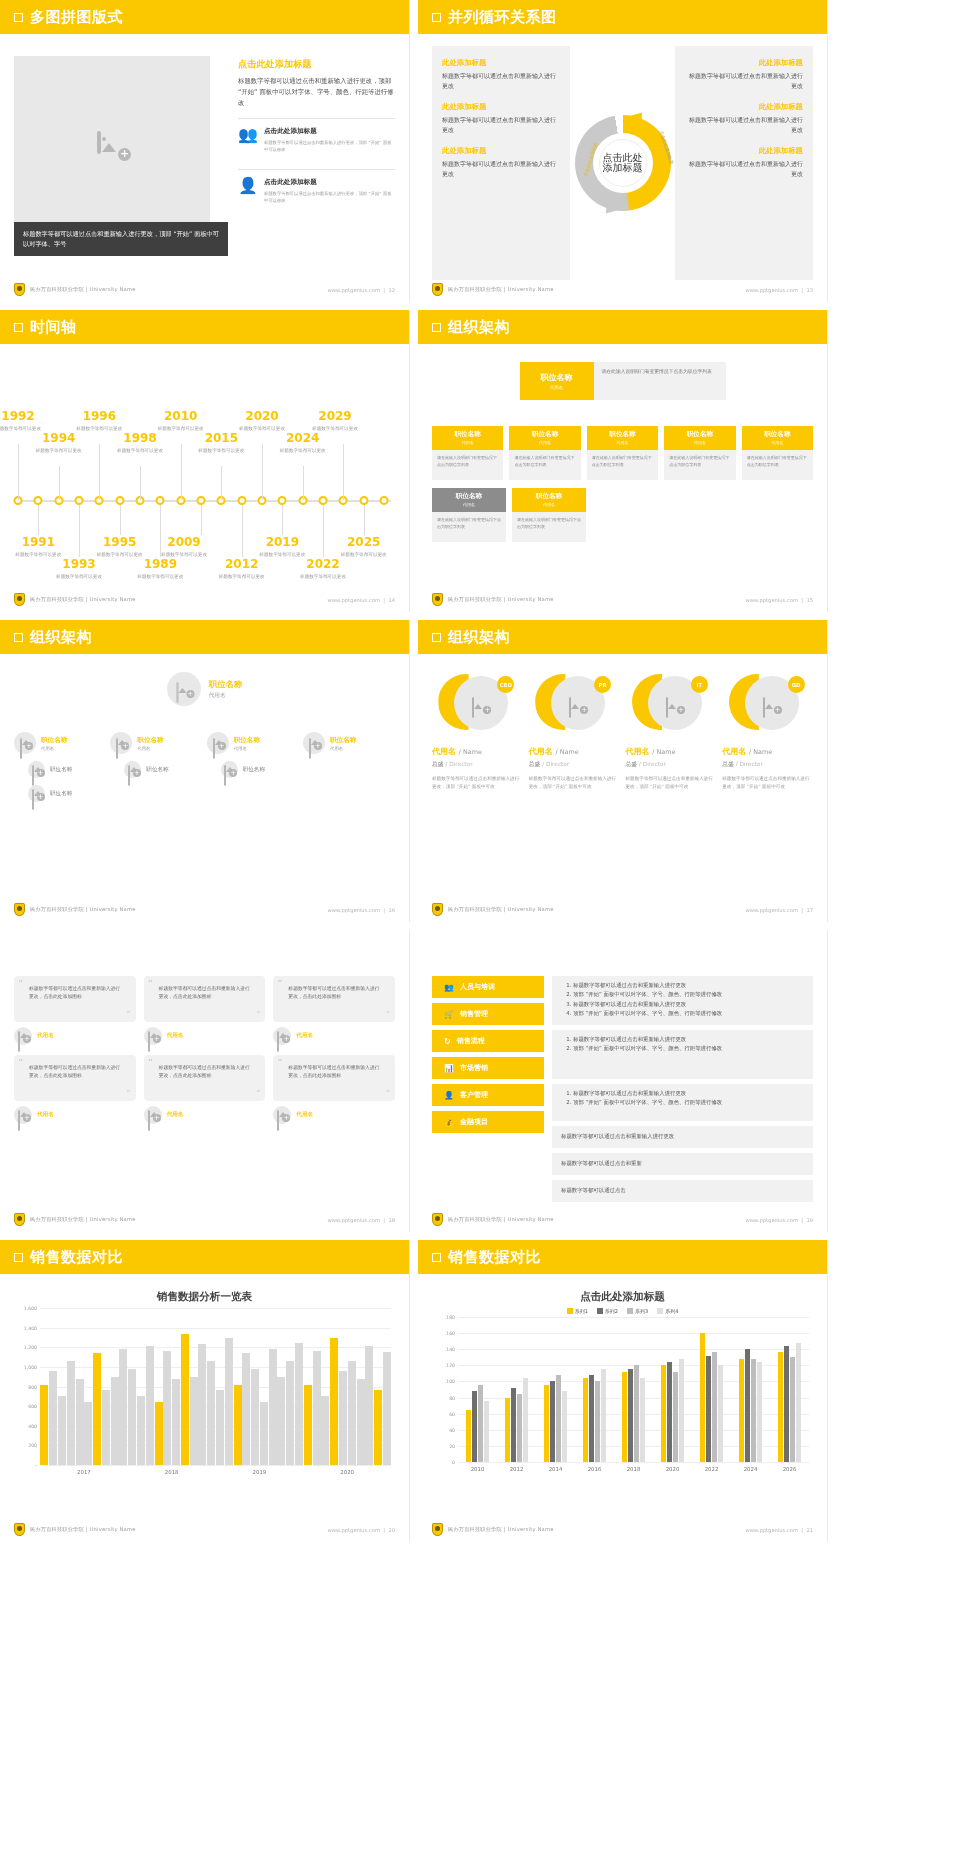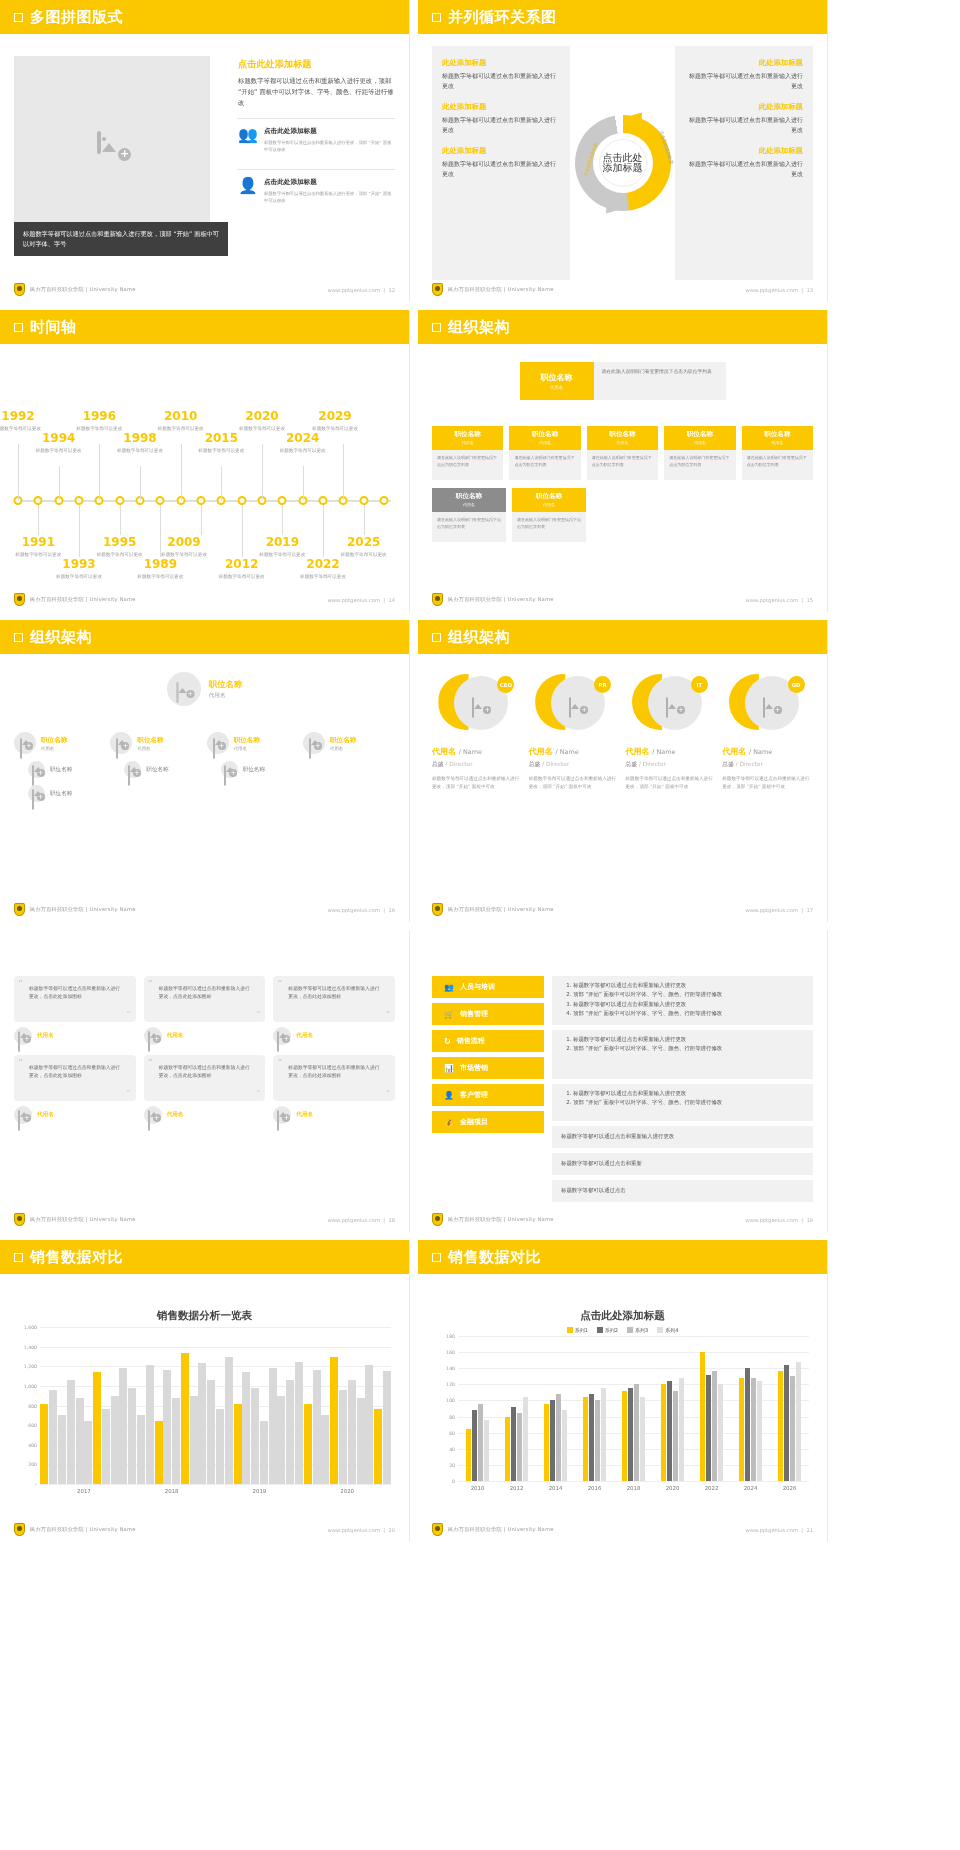--- a/index.html
+++ b/index.html
@@ -170,21 +170,21 @@
   .s8-b .ic{ font-size:8px; }
   .s8-right{ flex:1; display:flex; flex-direction:column; gap:5px;}
   .s8-p{ background:#f1f1f1; padding:5px 9px; font-size:5.4px; line-height:9.4px; color:#555;}
   .s8-p.h1{ height:49px; } .s8-p.h2{ height:49px; } .s8-p.h3{ height:37px; }
   .s8-p.h4{ height:22px; display:flex; align-items:center;}
   .s8-p.h5{ height:22px; display:flex; align-items:center;}
   .s8-p.h6{ height:22px; display:flex; align-items:center;}
   .s8-p ol{ margin-left:12px; }
 
   
-  .ch-body{ position:absolute; top:44px; left:16px; right:16px; bottom:22px;margin-top:19px;}
+  .ch-body{ position:absolute; top:44px; left:16px; right:16px; bottom:22px;}
   .ch-title{ text-align:center; font-size:10.6px; font-weight:bold; color:#444; margin:6px 0 4px;}
   .ch-legend{ display:flex; justify-content:center; gap:9px; font-size:5px; color:#555; margin-bottom:3px;}
   .ch-legend i{ width:6px;height:6px;display:inline-block; margin-right:2px; vertical-align:-1px;}
   .plot{ position:relative; height:158px; margin-left:24px; margin-right:2px; border-bottom:1px solid #ddd;}
   .gl{ position:absolute; left:0; right:0; height:1px; background:#eee;}
   .yt{ position:absolute; right:calc(100% + 3px); font-size:4.6px; color:#999; transform:translateY(-50%);
        white-space:nowrap;}
   .bars{ position:absolute; left:0; right:0; bottom:0; top:0; display:flex; align-items:flex-end;}
   .bar{ flex:1; margin:0 .4px; }
   .xlab{ display:flex; margin-left:24px; margin-right:2px; margin-top:3px;}

